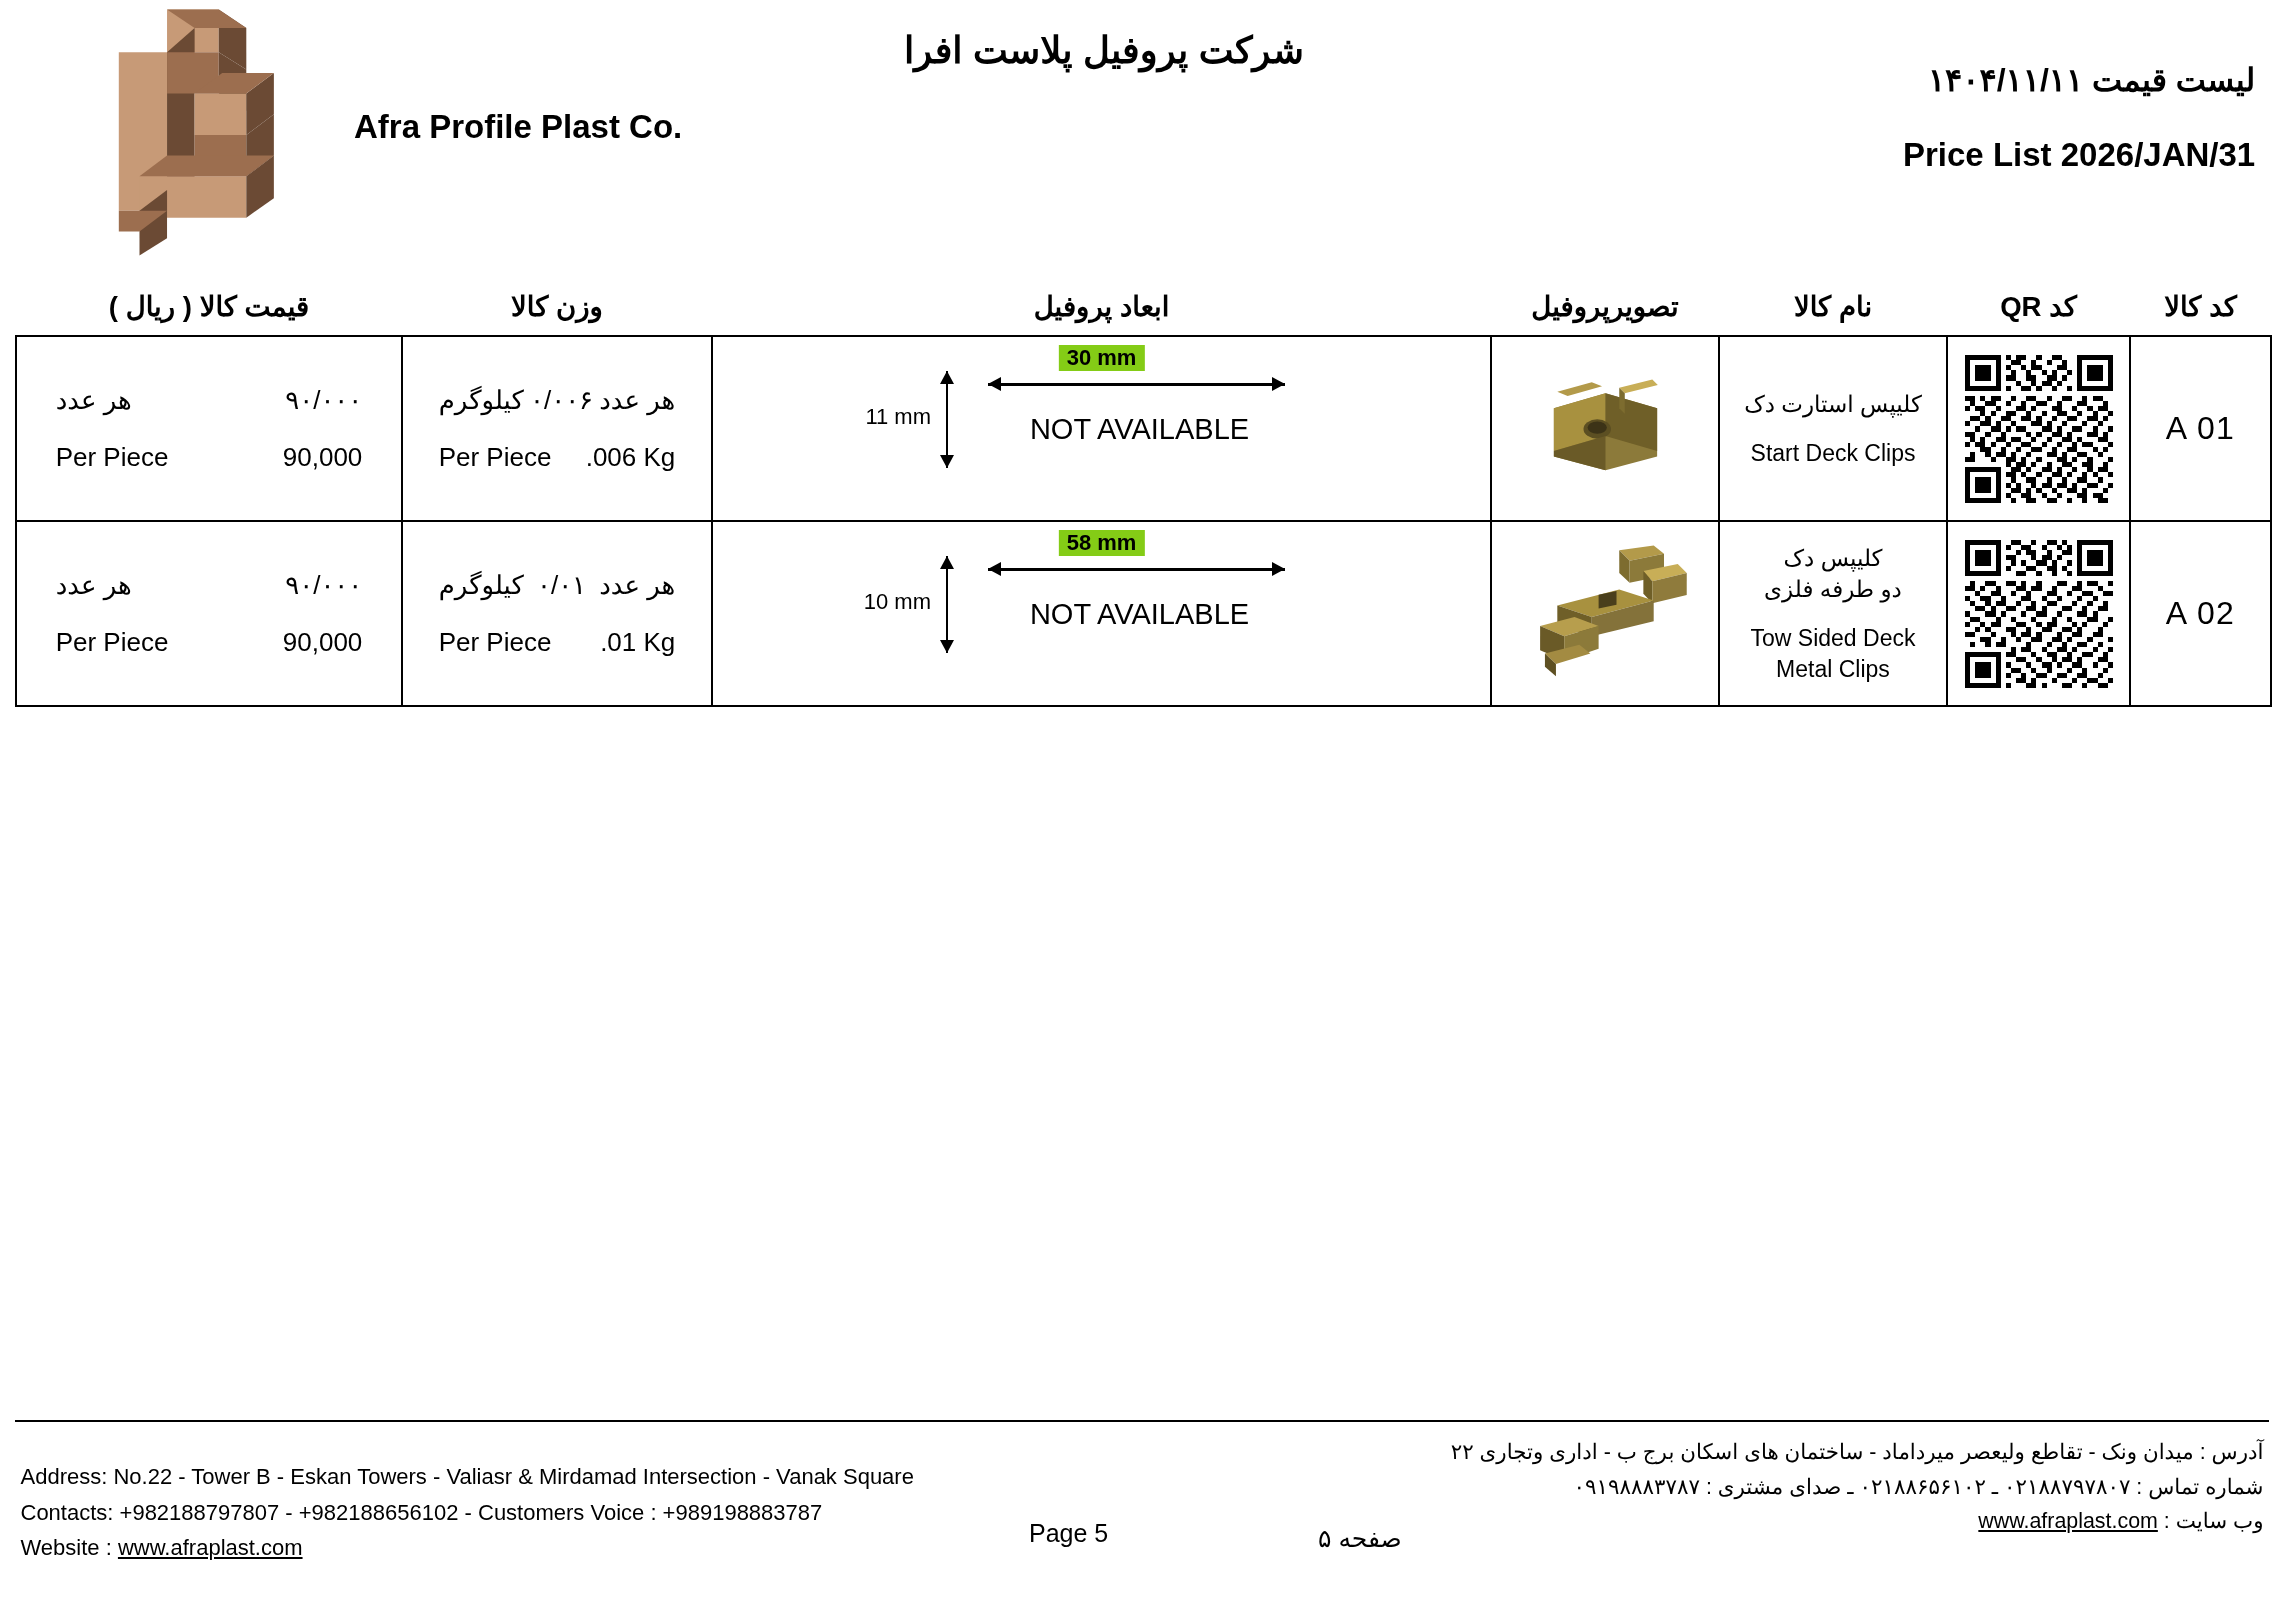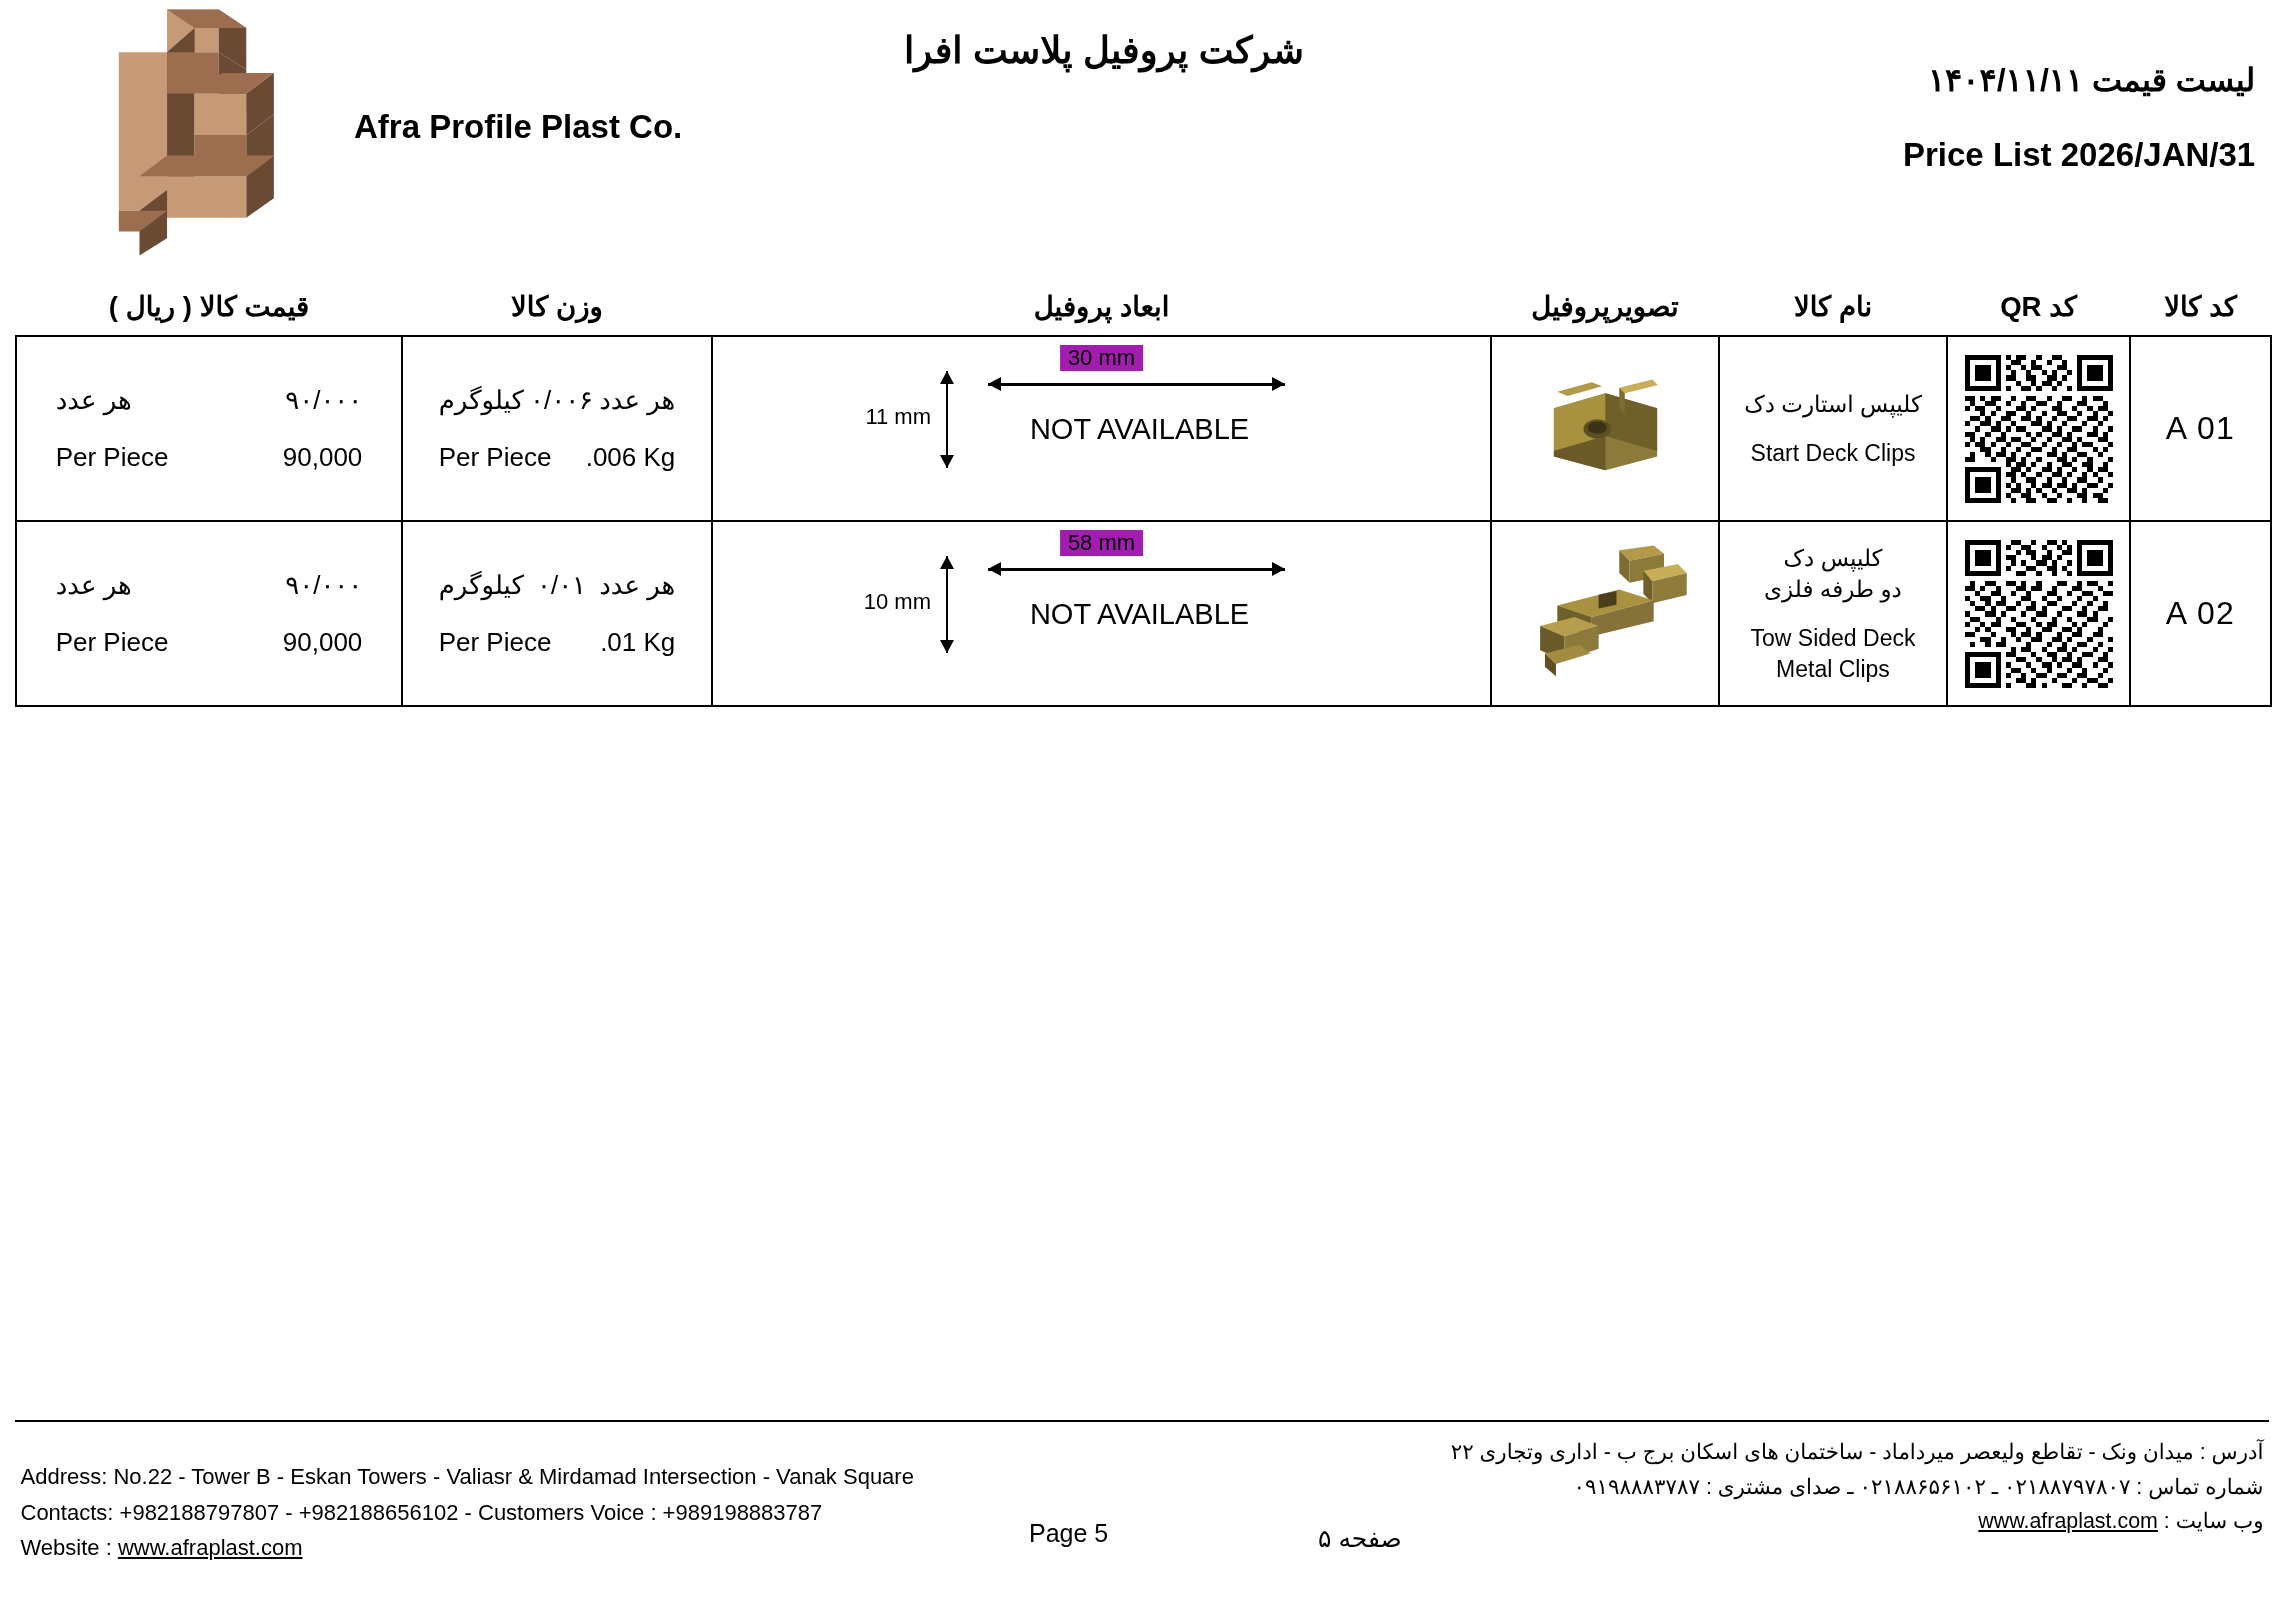--- a/index.html
+++ b/index.html
@@ -150,22 +150,23 @@
     top: 30px;
     width: 297px;
     padding-left: 69px;
   }
   .dim-h .lbl {
     position: absolute;
     left: 50%;
     transform: translateX(-50%);
     top: -23.4px;
     font-size: 22px;
-    background: #a21caf;
+    background: #84cc16;
     padding: 0 8.3px;
+    font-weight: bold;
   }
   .arrow-line-h {
     position: relative;
     height: 2.1px;
     background: #000;
     top: 15px;
   }
   .arrow-line-h::before, .arrow-line-h::after {
     content: "";
     position: absolute;

